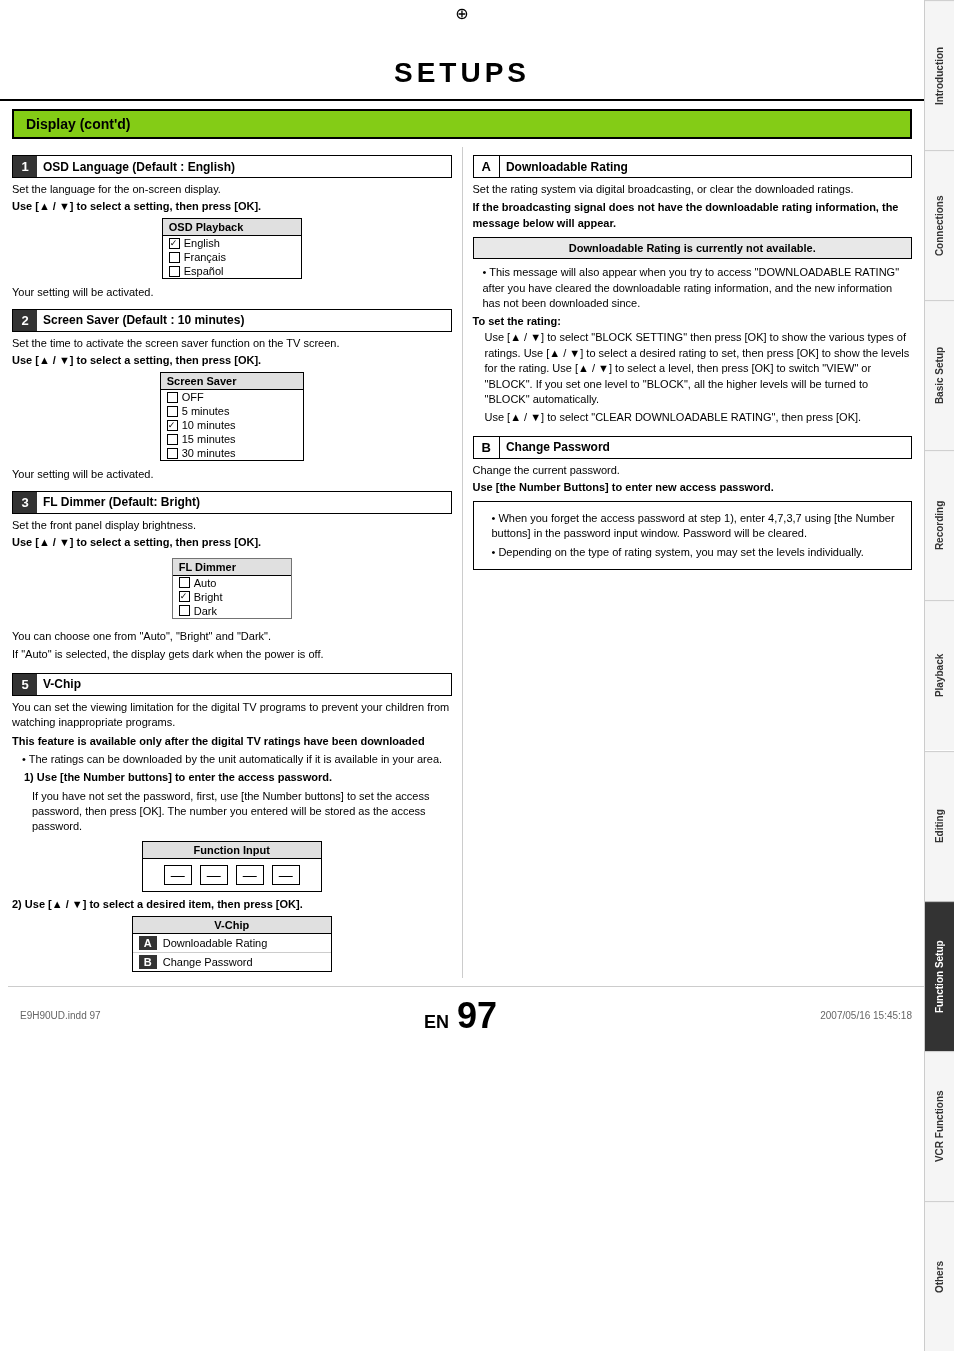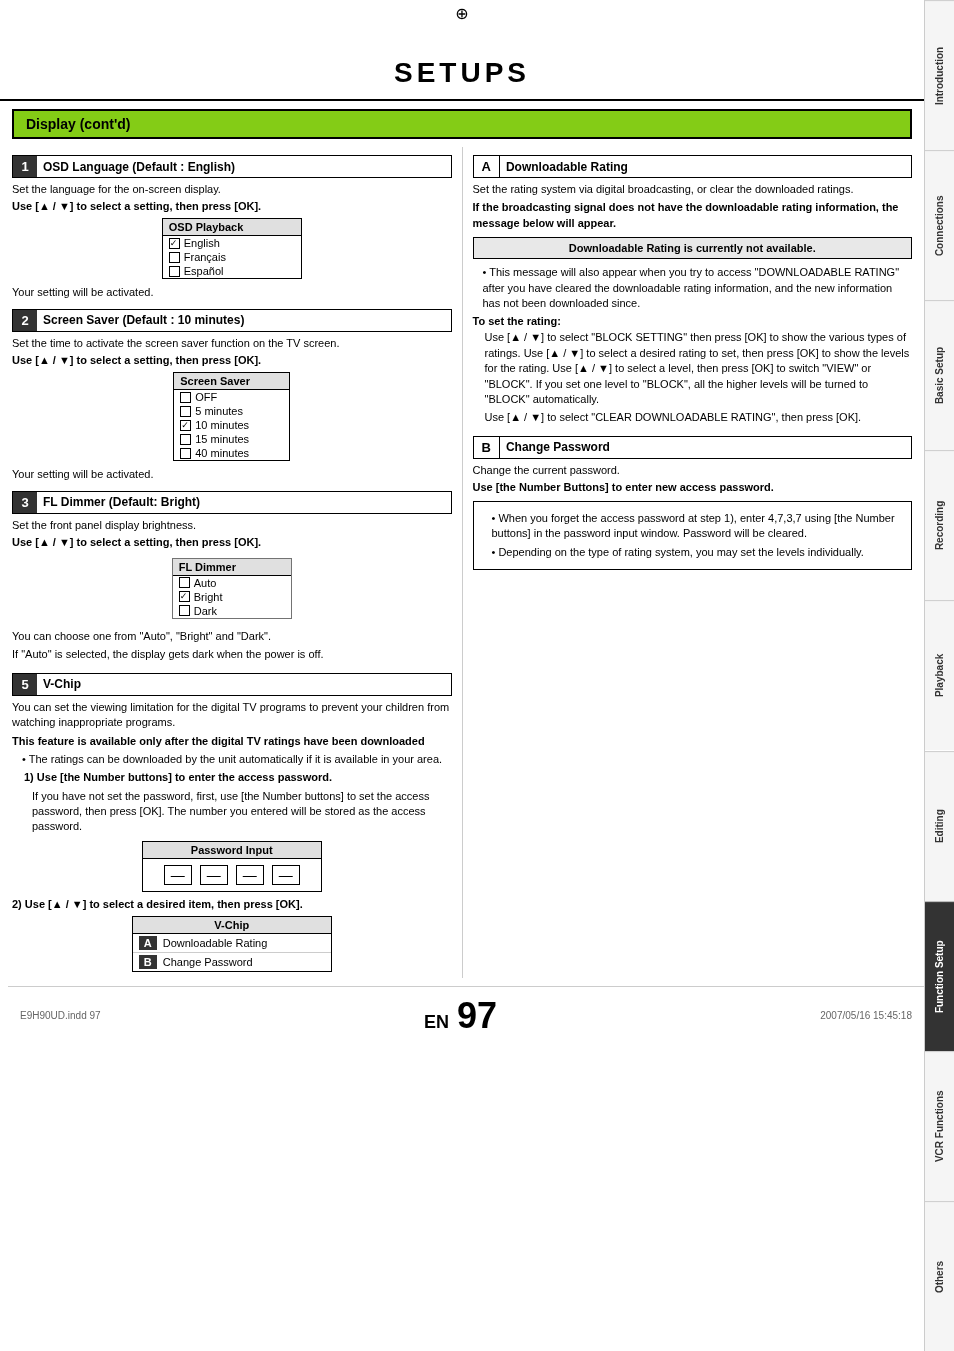--- a/index.html
+++ b/index.html
@@ -160,21 +160,21 @@
       content: '✓';
       font-size: 9px;
       position: absolute;
       top: -1px;
       left: 0;
       color: #000;
     }
     .screen-saver-box {
       border: 1px solid #000;
       margin: 6px auto;
-      width: 117px;
+      width: 144px;
       font-size: 11px;
     }
     .fl-dimmer-box {
       border: 1px solid #737373;
       margin: 10px auto;
       width: 120px;
       font-size: 11px;
     }
     .notice-box {
       border: 1px solid #000;
@@ -359,21 +359,21 @@
           <div class="dropdown-item">
             <span class="checkbox checked"></span>
             <span>10 minutes</span>
           </div>
           <div class="dropdown-item">
             <span class="checkbox"></span>
             <span>15 minutes</span>
           </div>
           <div class="dropdown-item">
             <span class="checkbox"></span>
-            <span>40 minutes</span>
+            <span>30 minutes</span>
           </div>
         </div>
         <div class="body-text">Your setting will be activated.</div>
 
         <div class="step-header">
           <div class="step-number">3</div>
           <div class="step-label">FL Dimmer (Default: Bright)</div>
         </div>
         <div class="body-text">Set the front panel display brightness.</div>
         <div class="instruction-text">Use [▲ / ▼] to select a setting, then press [OK].</div>
@@ -399,21 +399,21 @@
           <div class="step-number">5</div>
           <div class="step-label">V-Chip</div>
         </div>
         <div class="body-text">You can set the viewing limitation for the digital TV programs to prevent your children from watching inappropriate programs.</div>
         <div class="body-text bold-text">This feature is available only after the digital TV ratings have been downloaded</div>
         <div class="bullet-text">• The ratings can be downloaded by the unit automatically if it is available in your area.</div>
         <div class="body-text bold-text indent">1) Use [the Number buttons] to enter the access password.</div>
         <div class="body-text indent2">If you have not set the password, first, use [the Number buttons] to set the access password, then press [OK]. The number you entered will be stored as the access password.</div>
 
         <div class="password-box">
-          <div class="password-title">Password Input</div>
+          <div class="password-title">Function Input</div>
           <div class="password-fields">
             <div class="password-field">—</div>
             <div class="password-field">—</div>
             <div class="password-field">—</div>
             <div class="password-field">—</div>
           </div>
         </div>
 
         <div class="instruction-text">2) Use [▲ / ▼] to select a desired item, then press [OK].</div>
 

